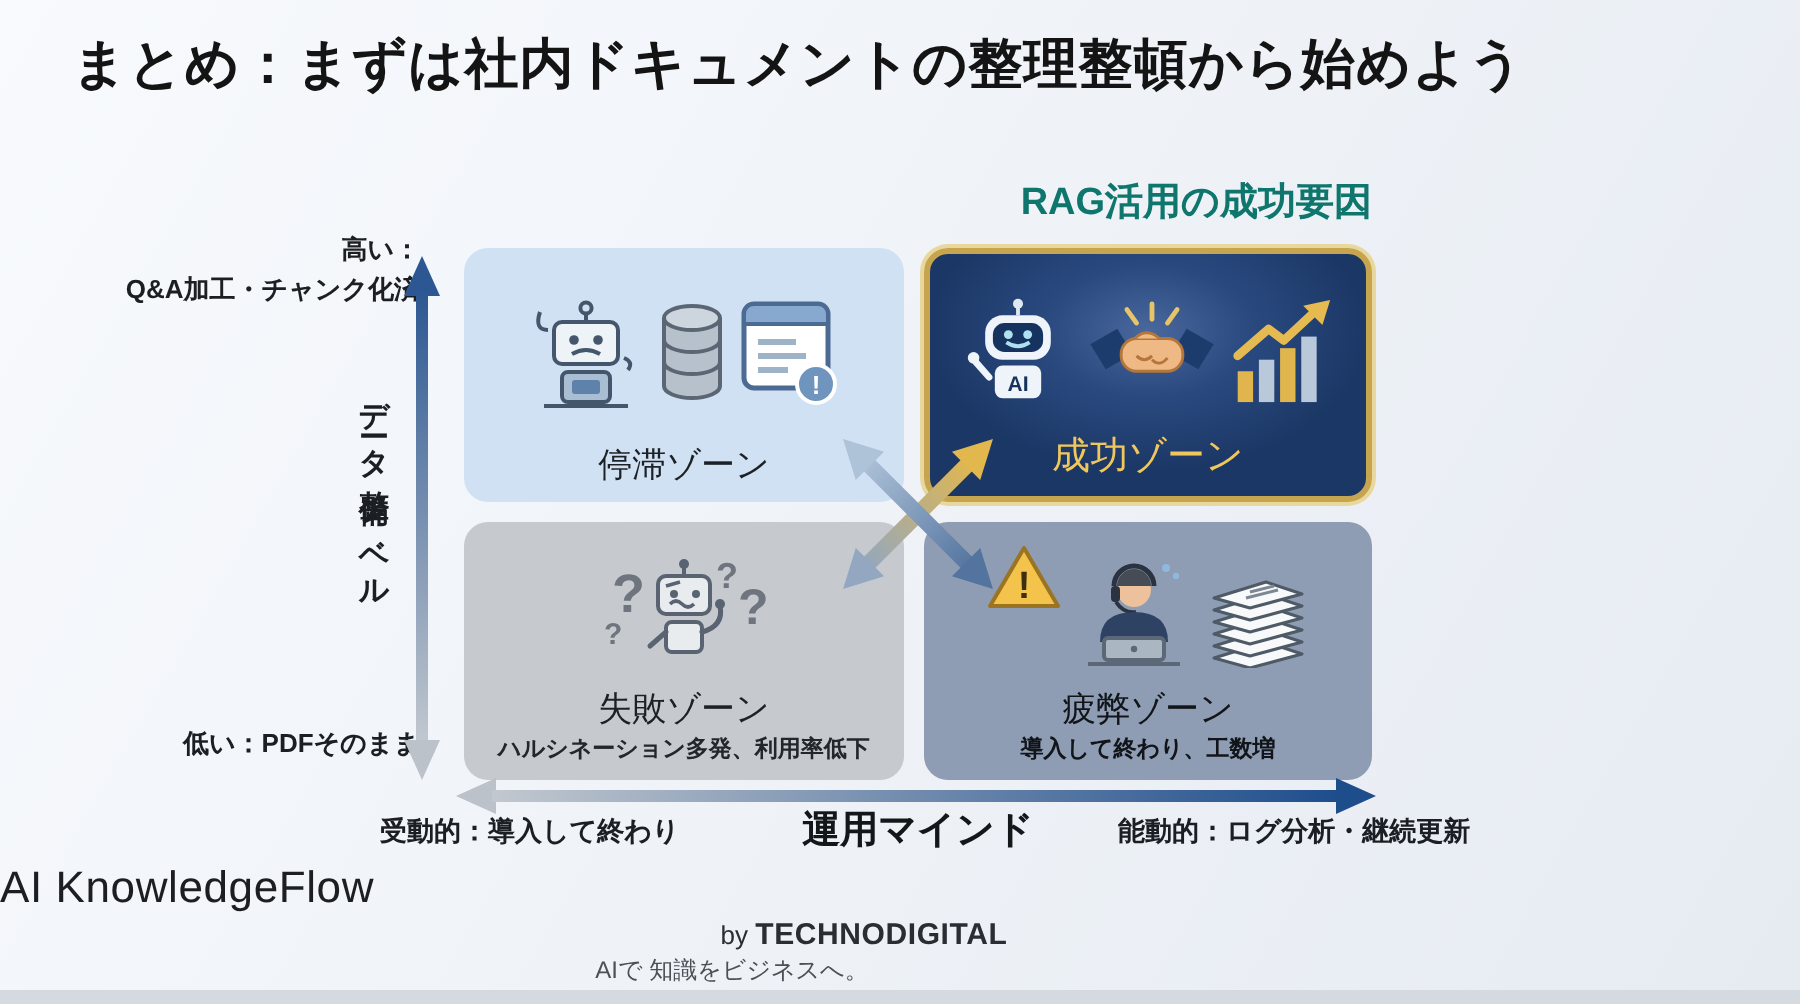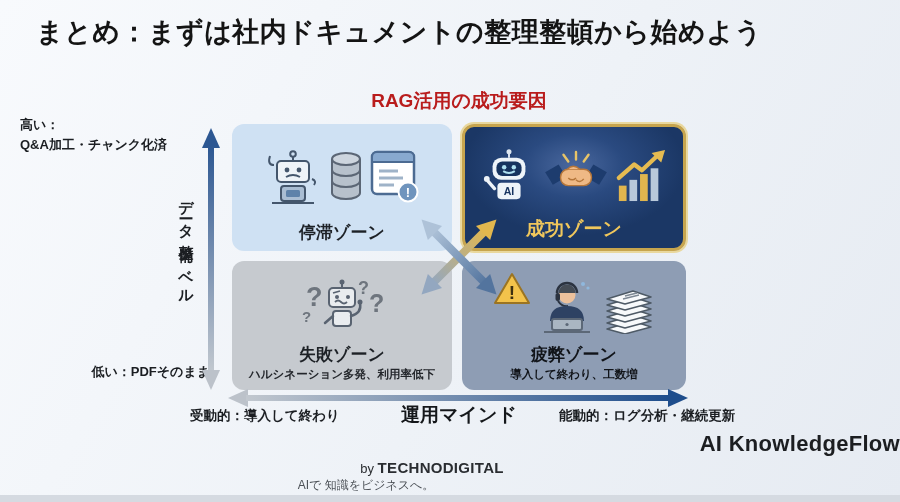--- a/index.html
+++ b/index.html
@@ -7,60 +7,60 @@
     width:900px;height:502px;overflow:hidden;position:relative;
     font-family:"Liberation Sans","DejaVu Sans",sans-serif;
     background:linear-gradient(120deg,#f8fafd 0%,#eef2f7 55%,#e6ebf2 100%);
   }
   .abs{position:absolute;}
   .slide-title{
     left:36px;top:14px;font-size:27px;font-weight:bold;color:#141414;
     letter-spacing:.5px;white-space:nowrap;
   }
   .chart-title{
-    left:232px;top:88px;width:454px;text-align:center;
-    font-size:19px;font-weight:bold;color:#b91c1c;
-  }
-  
-  .y-high{left:20px;top:115px;width:190px;text-align:left;font-size:13px;font-weight:bold;color:#1b1e22;line-height:1.55;}
+    left:232px;top:88px;width:454px;text-align:right;
+    font-size:19px;font-weight:bold;color:#0f766e;
+  }
+  
+  .y-high{left:20px;top:115px;width:190px;text-align:right;font-size:13px;font-weight:bold;color:#1b1e22;line-height:1.55;}
   .y-title{
     left:176px;top:190px;height:150px;writing-mode:vertical-rl;text-orientation:upright;
     font-size:15px;font-weight:bold;color:#1b1e22;letter-spacing:3px;
   }
   .y-low{left:40px;top:363px;width:170px;text-align:right;font-size:13px;font-weight:bold;color:#1b1e22;}
   .x-left{left:190px;top:407px;font-size:13.5px;font-weight:bold;color:#1b1e22;white-space:nowrap;}
   .x-title{left:232px;top:402px;width:454px;text-align:center;font-size:19px;font-weight:bold;color:#14171a;}
   .x-right{left:535px;top:407px;font-size:13.5px;font-weight:bold;color:#1b1e22;white-space:nowrap;margin-left:24px;}
   
   .matrix{
     left:232px;top:124px;width:454px;height:266px;
     display:grid;grid-template-columns:220px 224px;grid-template-rows:127px 129px;gap:10px;
   }
   .quad{
     border-radius:12px;box-sizing:border-box;position:relative;
     display:flex;flex-direction:column;align-items:center;justify-content:flex-end;
     padding:6px 8px 8px;
   }
   .quad .icons{flex:1;display:flex;align-items:center;justify-content:center;gap:7px;min-height:0;}
-  .q-title{font-size:17px;font-weight:bold;color:#1d2126;line-height:1.1;}
+  .q-title{font-size:17px;font-weight:normal;color:#1d2126;line-height:1.1;}
   .q-sub{font-size:11.5px;font-weight:bold;color:#23262b;margin-top:2px;white-space:nowrap;}
   .quad-stagnation{background:#cfe1f3;}
   .quad-failure{background:#c6cacf;}
   .quad-exhaustion{background:#8e9db4;}
   .quad-exhaustion .q-title,.quad-exhaustion .q-sub{color:#111419;}
   .quad-success{
     background:radial-gradient(110px 70px at 50% 32%,#4a689e 0%,#2a4a80 45%,#1b3765 100%);
     border:3px solid #c7a54e;box-shadow:0 0 0 2px #e9d89e;
   }
   .quad-success .q-title{color:#f0c75c;font-size:19px;}
   .quad-success .q-sub{color:#ffffff;}
   
   .overlay{left:0;top:0;pointer-events:none;}
   
-  .f-brand{left:0;top:431px;width:900px;text-align:right;font-size:22px;font-weight:bold;color:#1c1e21;letter-spacing:.3px;}
+  .f-brand{left:0;top:431px;width:900px;text-align:left;font-size:22px;font-weight:normal;color:#1c1e21;letter-spacing:.3px;}
   .f-by{left:0;top:459px;width:864px;text-align:center;font-size:13px;color:#2a2d31;}
   .f-by b{font-size:15px;letter-spacing:.3px;}
   .f-tag{left:0;top:477px;width:732px;text-align:center;font-size:12px;color:#4c5157;}
   .bottom-bar{left:0;bottom:0;width:900px;height:7px;background:#d5dae1;}
   svg text{font-family:"Liberation Sans","DejaVu Sans",sans-serif;}
 </style>
 </head>
 <body>
 
 <div class="abs slide-title">まとめ：まずは社内ドキュメントの整理整頓から始めよう</div>

